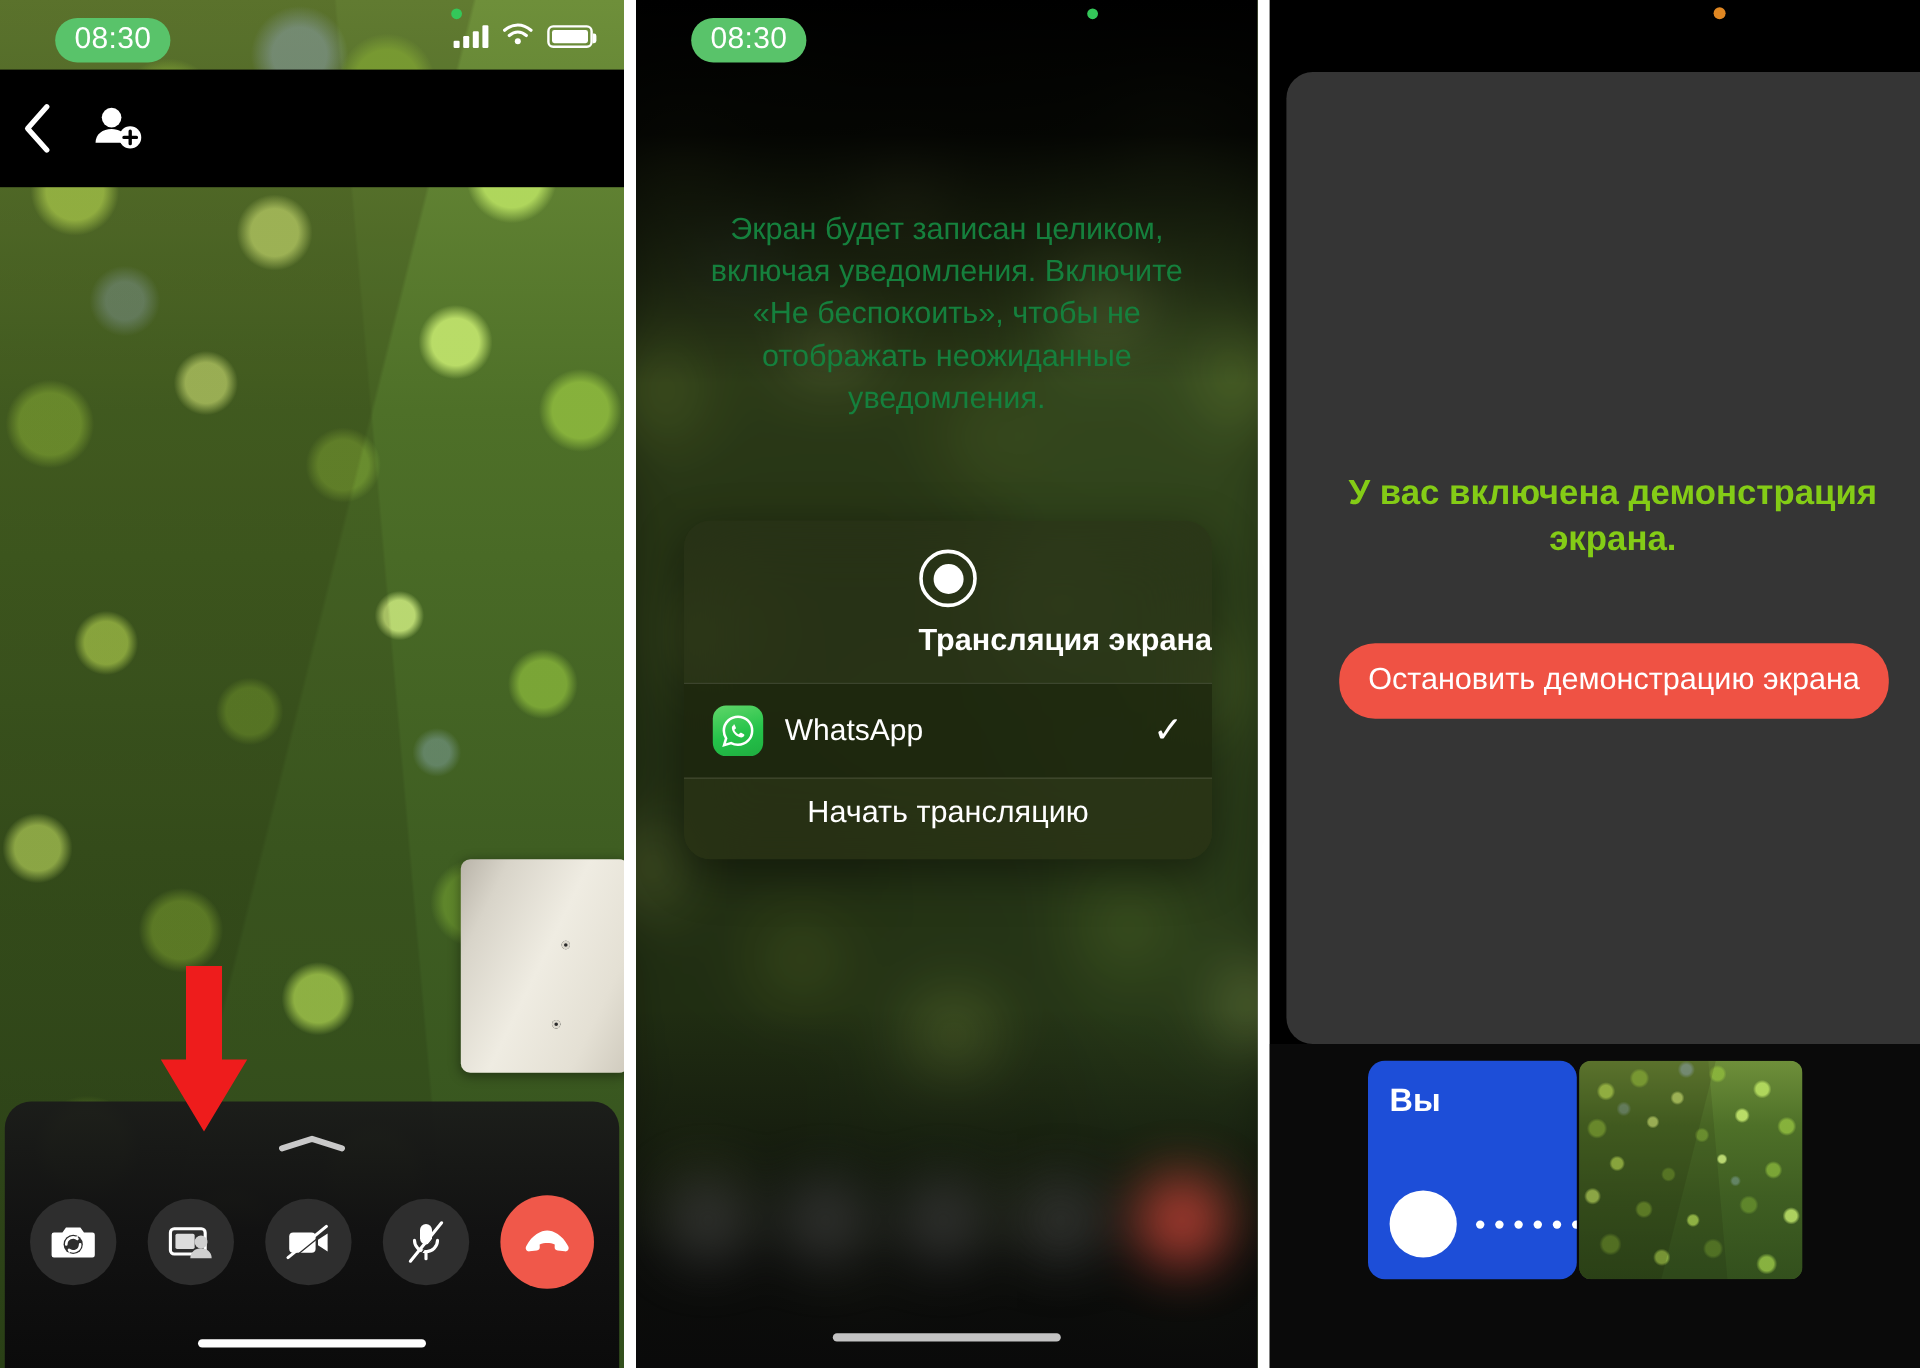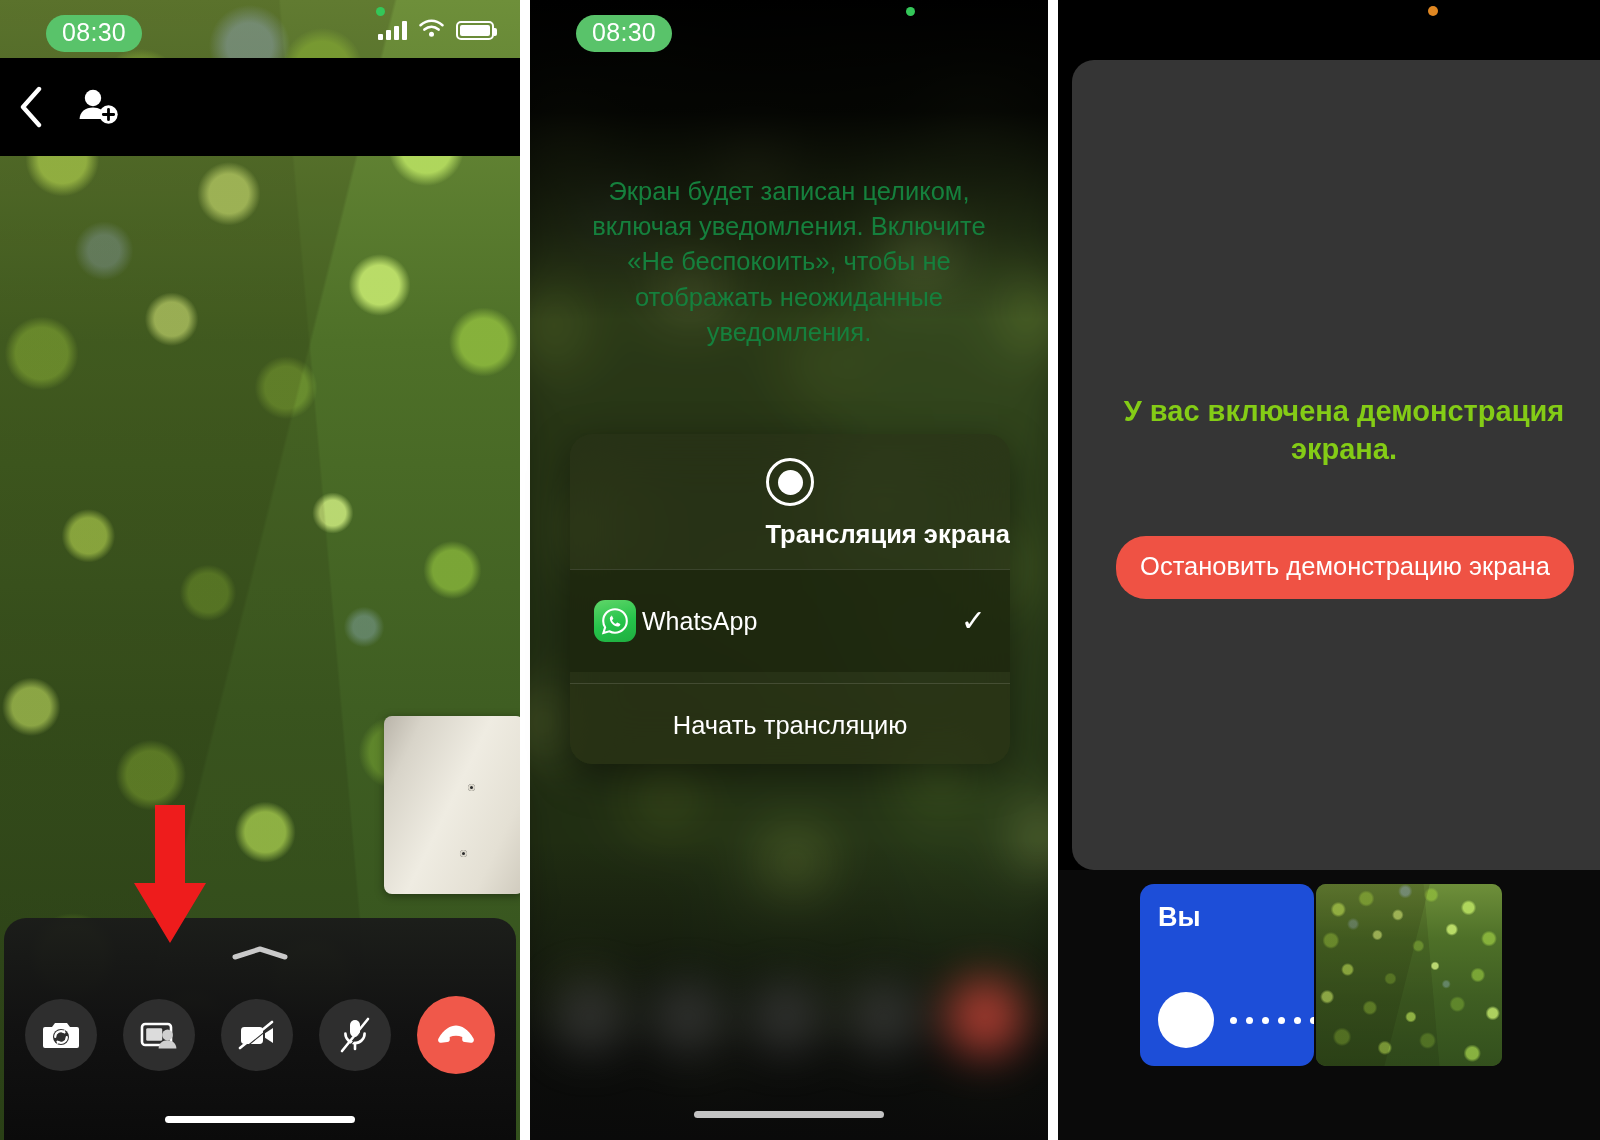--- a/index.html
+++ b/index.html
@@ -168,38 +168,37 @@
   }
   .bc-head { padding: 24px 0 20px; text-align: right; }
   .bc-rec-icon {
     width: 48px; height: 48px; border-radius: 50%;
     border: 3.4px solid #fff; margin: 0 auto 14px;
     display: flex; align-items: center; justify-content: center;
   }
   .bc-rec-icon i { display: block; width: 25px; height: 25px; border-radius: 50%; background: #fff; }
   .bc-title { color: #fff; font-size: 25.5px; font-weight: 700; }
   .bc-row {
-    display: flex; align-items: center; gap: 6px;
-    padding: 30px 24px; cursor: pointer;
+    display: flex; align-items: center; gap: 18px;
+    padding: 18px 24px; cursor: pointer;
     border-top: 1px solid rgba(255,255,255,.13);
     background: rgba(20,28,6,.45);
   }
   .wa-icon {
     width: 42px; height: 42px; border-radius: 11px; flex: 0 0 auto;
     background: linear-gradient(165deg,#60d669 0%, #25c34a 55%, #1fae40 100%);
     display: flex; align-items: center; justify-content: center;
   }
   .bc-row-label { flex: 1; color: #fff; font-size: 25px; }
   .bc-check { color: #fff; font-size: 30px; line-height: 1; }
   .bc-action {
     border-top: 1px solid rgba(255,255,255,.13);
-    padding: 27px 0 24px; text-align: center;
+    padding: 14px 0 24px; text-align: center;
     color: #fff; font-size: 25.5px; cursor: pointer;
     background: rgba(44,54,20,.3);
-    margin-top: 11px;
   }
   
   .ghost-controls { position: absolute; bottom: 84px; left: 0; right: 0; display: flex; justify-content: center; align-items: center; gap: 26px; filter: blur(22px); opacity: .75; }
   .ghost { width: 72px; height: 72px; border-radius: 50%; background: #3a3a3a; }
   .ghost.end { background: #d8483c; width: 78px; height: 78px; }
 
   
   .p3-card {
     position: absolute; left: 14px; top: 60px; right: 0; height: 810px;
     background: #353535; border-radius: 22px 0 0 22px;

